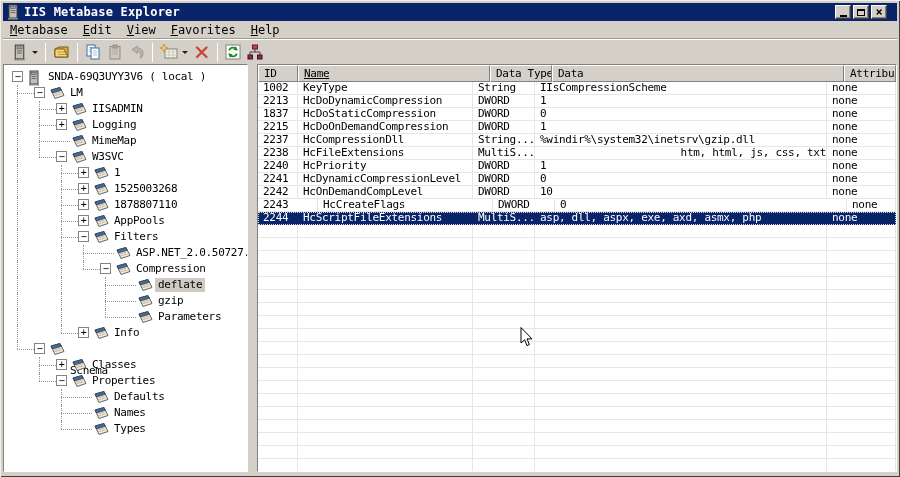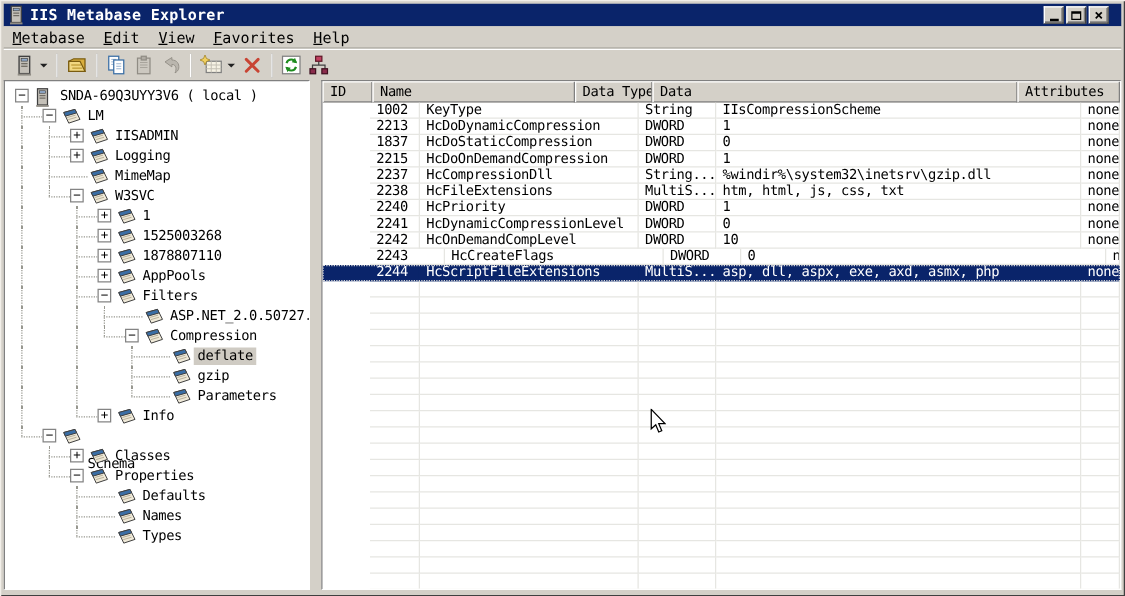--- a/index.html
+++ b/index.html
@@ -52,21 +52,21 @@
   .t-label { position:absolute; top:1px; height:14px; line-height:14px; padding:0 3px; white-space:nowrap; color:#000; }
   .t-label.sel { background:#CFCBC3; }
 
   
   .lv-header { display:flex; height:17px; flex:none; }
   .lv-h { background:#D4D0C8; border-top:1px solid #FFFFFF; border-left:1px solid #FFFFFF;
           border-right:1px solid #808080; border-bottom:1px solid #808080;
           line-height:15px; padding-left:5px; flex:none; white-space:nowrap; overflow:hidden; }
   .lv-h.last { flex:1; }
   .lv-body { flex:1; overflow:hidden; }
-  .lv-row { display:flex; height:13px; line-height:12px;padding-left:38px; }
+  .lv-row { display:flex; height:13px; line-height:12px; }
   .lv-c { flex:none; border-right:1px solid #E6E6E2; border-bottom:1px solid #E6E6E2;
           padding-left:5px; white-space:nowrap; overflow:hidden; }
   .lv-c.last { flex:1; }
   .lv-row.sel { background:#0A246A; color:#FFFFFF; outline:1px dotted #D8D8D8; outline-offset:-1px; }
   .lv-row.sel .lv-c { border-right-color:#0A246A; border-bottom-color:#0A246A; }
 
   .cursor { position:absolute; left:520px; top:327px; z-index:50; pointer-events:none; }
 </style>
 </head>
 <body>
@@ -460,21 +460,21 @@
               <path d="M3,4 L12,1.5 L13.3,4.3 L4.3,6.9 Z" fill="#3A6EA5" stroke="#404040" stroke-width="0.8"></path>
               <path d="M5.8,8 L12.4,6.1 M6.6,9.7 L13.2,7.8" stroke="#B0A890" stroke-width="0.7" fill="none"></path>
             </svg></span>
           <span class="t-label" style="left: 107px;">Types</span>
         </div>
       </div>
     <div class="splitter"></div>
     <div class="list-panel">
       <div class="lv-header">
           <div class="lv-h" style="width: 40px;">ID</div>
-          <div class="lv-h" style="width: 162px;">Name</div>
+          <div class="lv-h" style="width: 192px; text-decoration: underline;">Name</div>
           <div class="lv-h" style="width: 62px;">Data Type</div>
           <div class="lv-h" style="width: 292px;">Data</div>
           <div class="lv-h last">Attributes</div>
         </div>
       <div class="lv-body">
           <div class="lv-row">
             <div class="lv-c" style="width: 40px;">1002</div>
             <div class="lv-c" style="width: 175px;">KeyType</div>
             <div class="lv-c" style="width: 62px;">String</div>
             <div class="lv-c" style="width: 292px;">IIsCompressionScheme</div>
@@ -505,21 +505,21 @@
             <div class="lv-c" style="width: 40px;">2237</div>
             <div class="lv-c" style="width: 175px;">HcCompressionDll</div>
             <div class="lv-c" style="width: 62px;">String...</div>
             <div class="lv-c" style="width: 292px;">%windir%\system32\inetsrv\gzip.dll</div>
             <div class="lv-c last">none</div>
           </div>
           <div class="lv-row">
             <div class="lv-c" style="width: 40px;">2238</div>
             <div class="lv-c" style="width: 175px;">HcFileExtensions</div>
             <div class="lv-c" style="width: 62px;">MultiS...</div>
-            <div class="lv-c" style="width: 292px;">htm, html, js, css, txt</div>
+            <div class="lv-c" style="width: 292px; text-align: right;">htm, html, js, css, txt</div>
             <div class="lv-c last">none</div>
           </div>
           <div class="lv-row">
             <div class="lv-c" style="width: 40px;">2240</div>
             <div class="lv-c" style="width: 175px;">HcPriority</div>
             <div class="lv-c" style="width: 62px;">DWORD</div>
             <div class="lv-c" style="width: 292px;">1</div>
             <div class="lv-c last">none</div>
           </div>
           <div class="lv-row">

